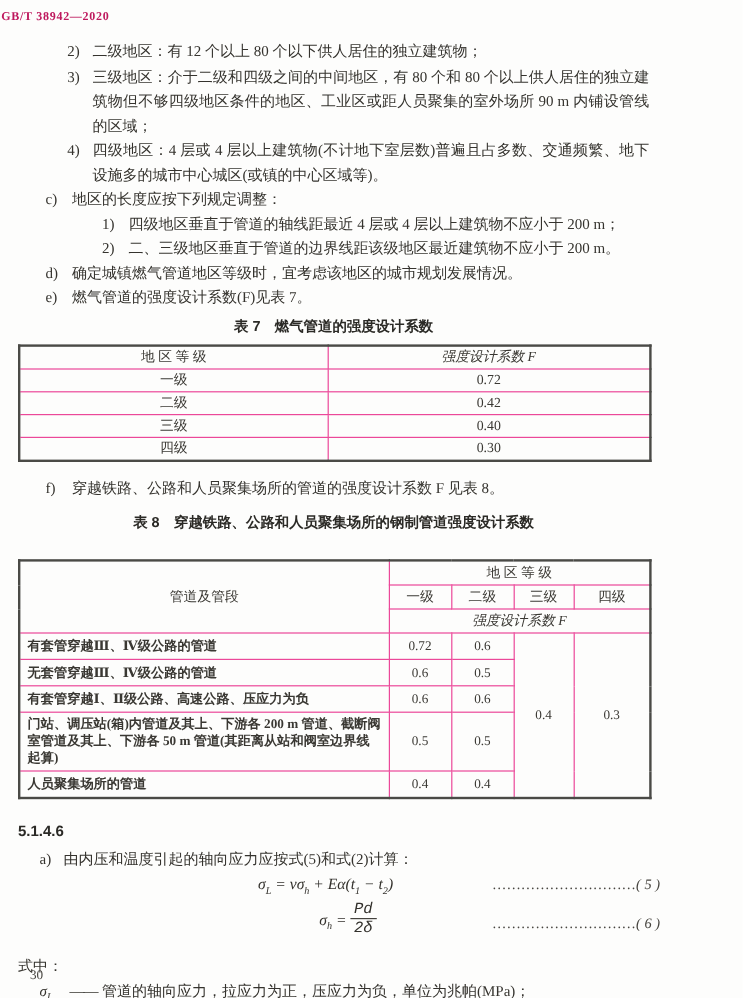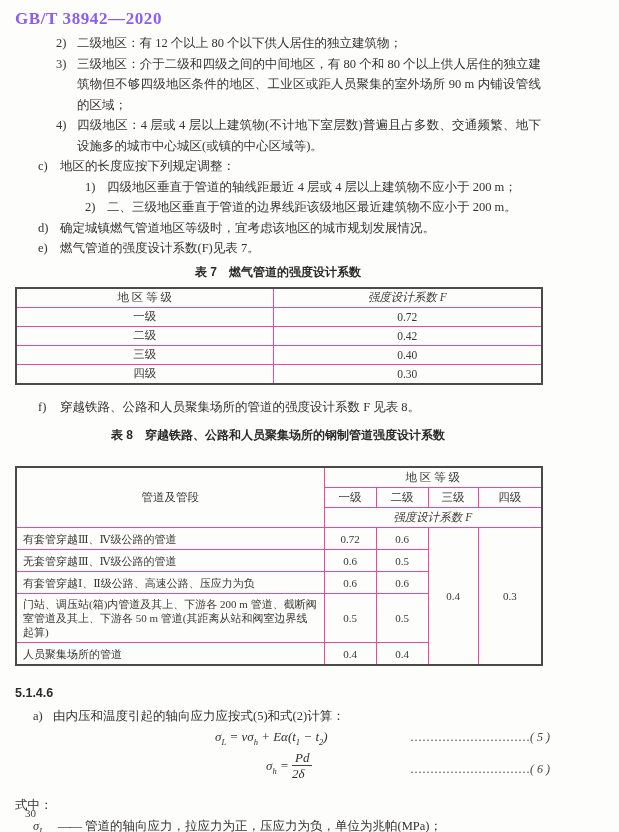--- a/index.html
+++ b/index.html
@@ -3,22 +3,22 @@
 <meta charset="utf-8">
 <style>
   html,body { margin:0; padding:0; background:#ffffff; }
   .page {
     position:relative; width:619px; height:832px; overflow:hidden;
     background:#fdfdfc;
     font-family:"Liberation Serif","DejaVu Serif",serif;
     color:#35332e;
   }
   .doc-num {
-    position:absolute; top:9px; left:15px;
-    font-weight:bold; font-size:17px; letter-spacing:0.6px; color:#8b5cf6;
+    position:absolute; top:9px; left:1px;
+    font-weight:bold; font-size:10px; letter-spacing:0.6px; color:#be185d;
   }
   .content { position:absolute; top:33px; left:15px; width:526px; }
 
   .li { display:flex; font-size:12.5px; line-height:20.5px; text-align:justify; }
   .li .mk { flex:none; }
   .ind-2 .mk { margin-left:41px; width:21px; }
   .ind-1 .mk { margin-left:23px; width:22px; }
   .ind-3 .mk { margin-left:70px; width:22px; }
   .li .txt { flex:1; }
 
@@ -29,21 +29,21 @@
   .cap7 { margin:5px 0 6px; }
   .cap8 { margin:10px 0 22px; }
 
   table.tbl { border-collapse:collapse; width:526px; table-layout:fixed;
     border:2px solid #4a4a46; }
   table.tbl td {
     border:1px solid #ec4899; font-size:11.5px; text-align:center;
     padding:1px 3px; color:#3a3833; vertical-align:middle;
   }
   .t7 td { height:16px; }
-  .t8 td.lbl { text-align:left; padding:2px 6px; font-size:11px; line-height:14px; }
+  .t8 td.lbl { text-align:left; padding:2px 6px; font-size:11px; line-height:14px;font-weight:bold; }
   .t8 td.hdr { height:17px; }
   .t8 td.val { font-size:11px; }
   .r-std td { height:17px; }
   .r-tall td { height:44px; }
   .it-f { font-style:italic; font-family:"Liberation Serif",serif; }
 
   .f-item { margin-top:12px; }
 
   .section-line {
     margin-top:18px; display:flex;
@@ -54,21 +54,21 @@
 
   .a-line { display:flex; font-size:12.5px; line-height:20px; margin-top:3px; }
   .a-line .mk { flex:none; margin-left:18px; width:20px; }
 
   .frow { position:relative; height:26px; }
   .frow.f6row { height:36px; }
   .formula { position:absolute; left:200px; top:3px; font-style:italic;
     font-size:13px; color:#33312c; white-space:nowrap; }
   .formula6 { left:251px; top:2px; }
   .formula sub { font-size:8.5px; font-style:italic; }
-  .frac { display:inline-block; vertical-align:middle; margin-top:-4px; }
+  .frac { display:inline-block; vertical-align:middle; text-align:center; margin-top:-4px;font-family:Liberation Mono, monospace; }
   .frac .num { display:block; border-bottom:1px solid #44423d; padding:0 3px; line-height:15px; }
   .frac .den { display:block; line-height:15px; }
   .ldr { position:absolute; right:-9px; top:4px; font-size:12px; color:#46443f;
     white-space:nowrap; font-style:normal; }
   .f6row .ldr { top:10px; }
   .ldr .eqnum { font-style:italic; }
 
   .where-label { margin-top:9px; font-size:12.5px; }
   .defs { margin-top:4px; }
   .def { display:flex; font-size:12.5px; line-height:17px; }

